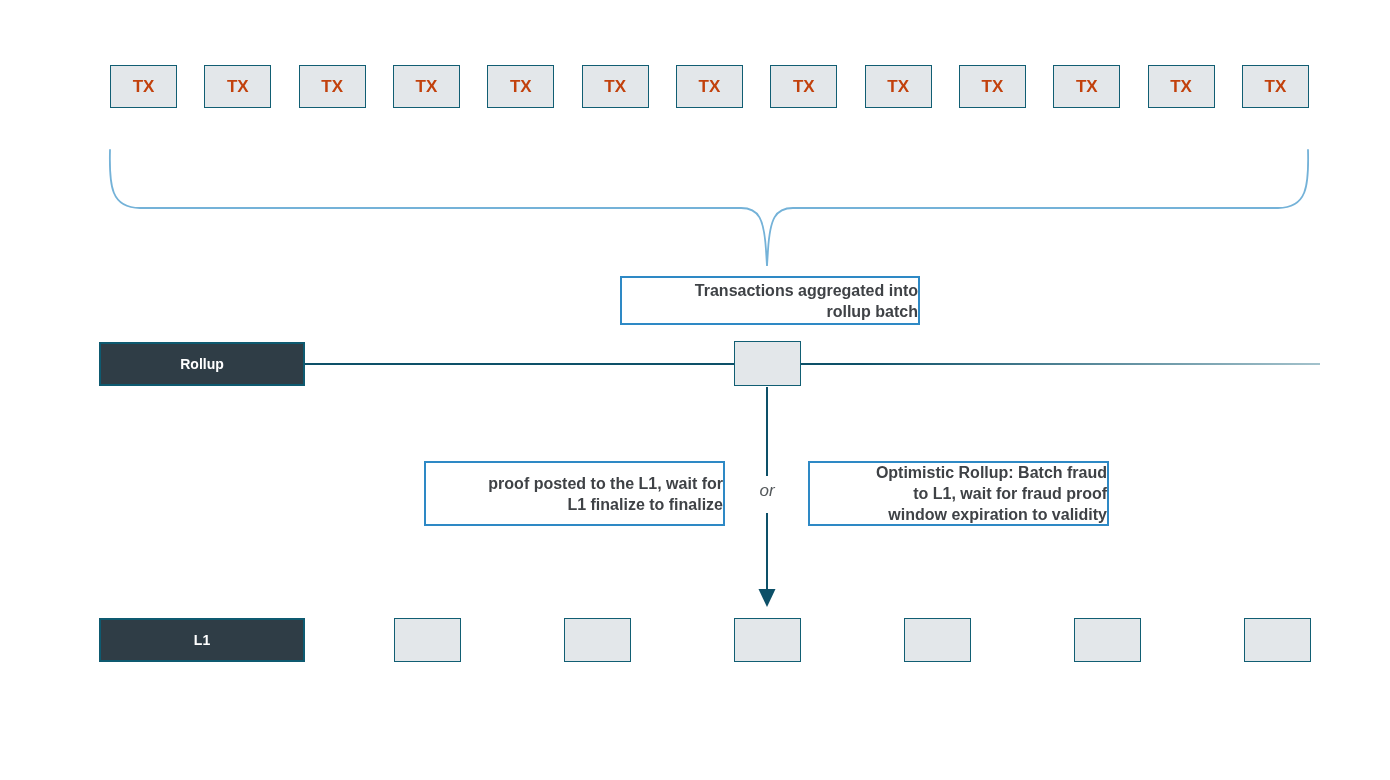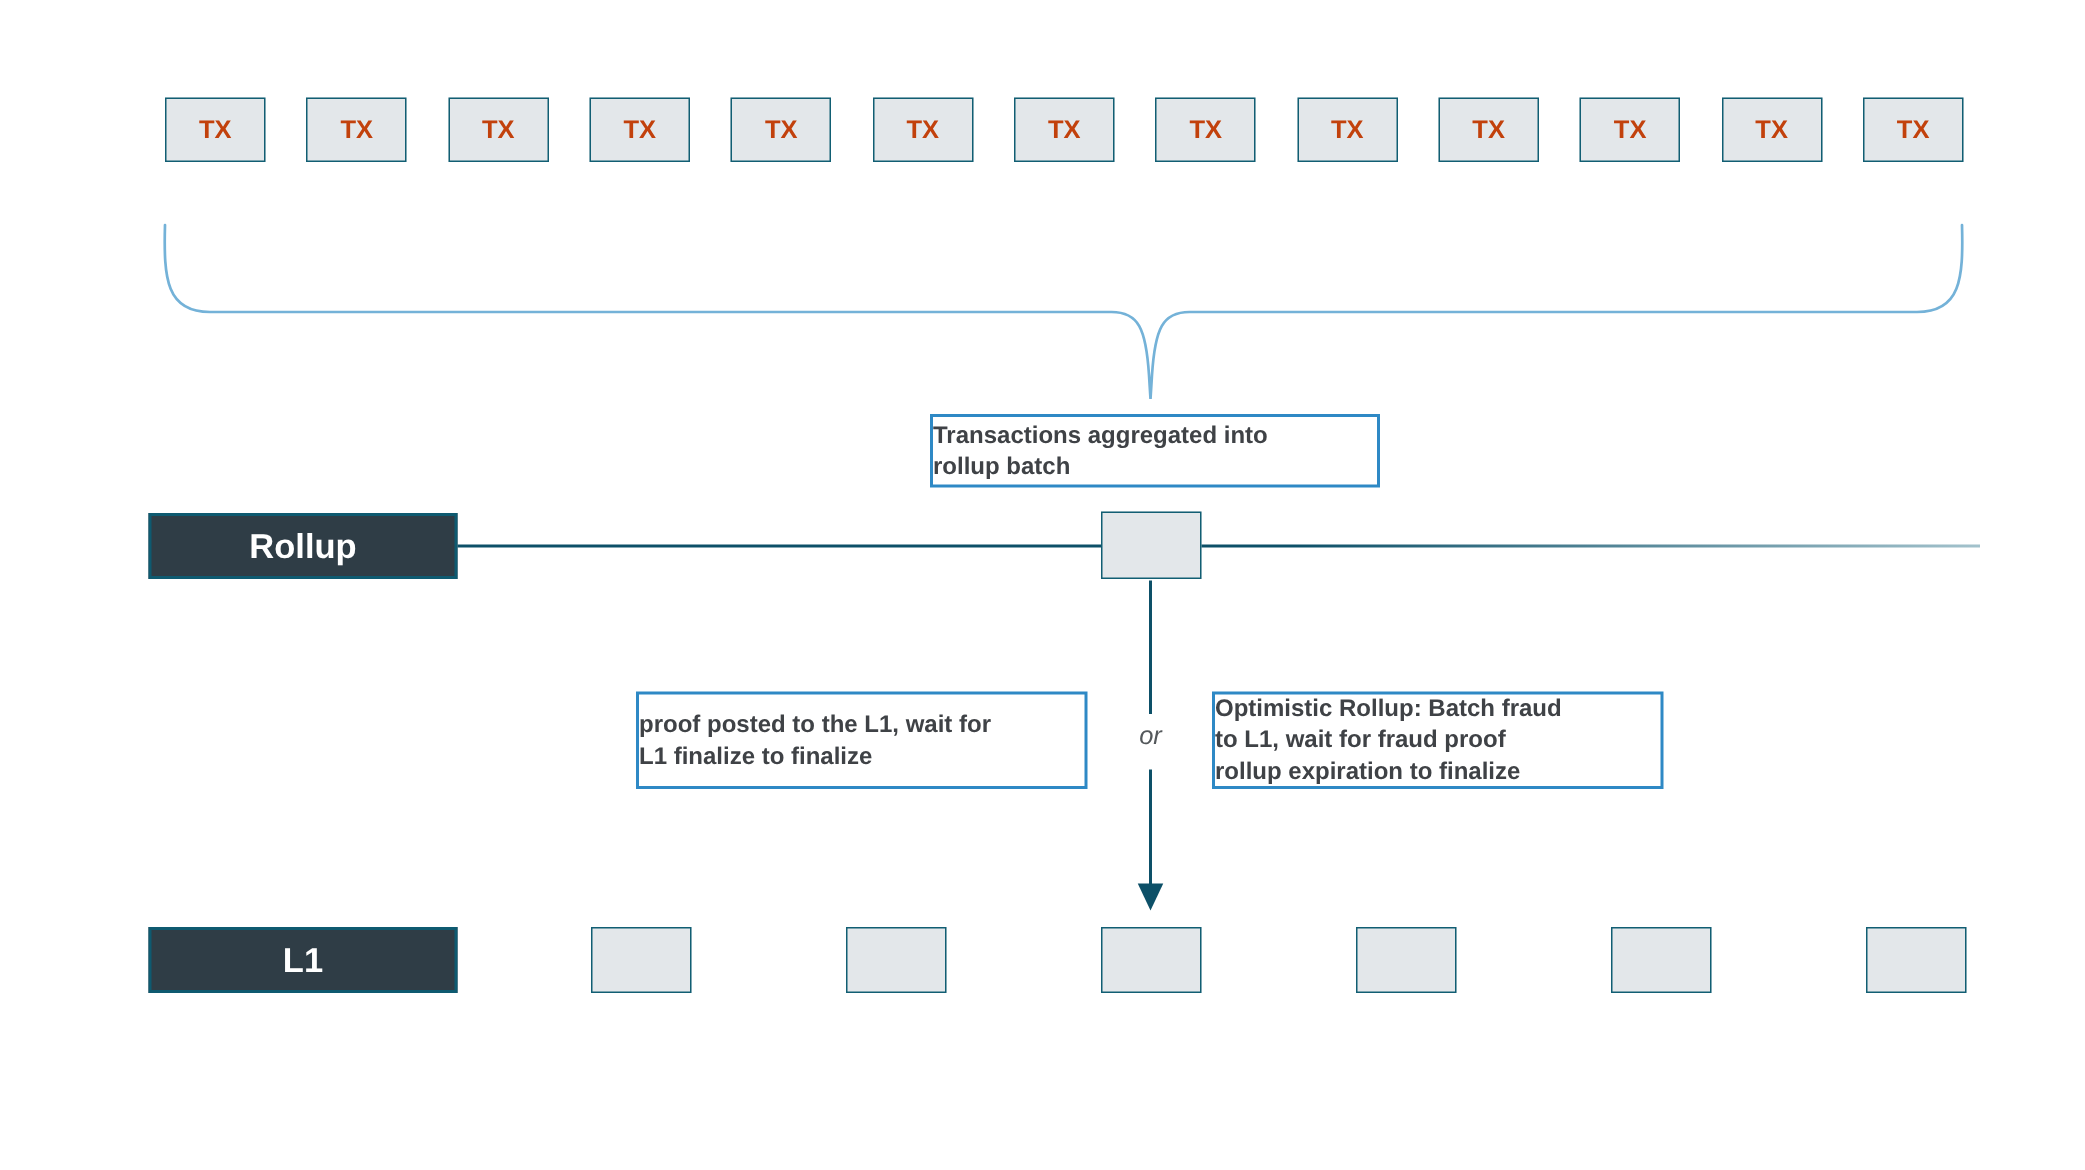--- a/index.html
+++ b/index.html
@@ -39,21 +39,21 @@
     display: flex;
     justify-content: space-between;
     z-index: 2;
   }
   .note-box {
     position: absolute;
     border: 2px solid #2e89c5;
     background: #ffffff;
     display: flex;
     flex-direction: column;
-    align-items: flex-start;
+    align-items: flex-end;
     justify-content: center;
     text-align: center;
     font-weight: bold;
     color: #3f4246;
     z-index: 3;
   }
   .note-box span { display: block; }
   .agg-label {
     left: 620px; top: 276px;
     width: 300px; height: 49px;
@@ -72,21 +72,21 @@
     position: absolute;
     left: 99px;
     width: 206px; height: 44px;
     background: #2f3d46;
     border: 2px solid #0e5a70;
     display: flex;
     align-items: center;
     justify-content: center;
     color: #ffffff;
     font-weight: bold;
-    font-size: 23px;
+    font-size: 14px;
     z-index: 2;
   }
   .rollup-bar { top: 342px; }
   .l1-bar { top: 618px; }
   .batch-block {
     position: absolute;
     left: 734px; top: 341px;
     height: 45px;
   }
   .l1-block { position: absolute; top: 618px; height: 44px; }
@@ -168,21 +168,21 @@
   <div class="note-box branch-note zk-note">
     <span>proof posted to the L1, wait for</span>
     <span>L1 finalize to finalize</span>
   </div>
 
   <div class="or-label">or</div>
 
   <div class="note-box branch-note op-note">
     <span>Optimistic Rollup: Batch fraud</span>
     <span>to L1, wait for fraud proof</span>
-    <span>rollup expiration to finalize</span>
+    <span>window expiration to validity</span>
   </div>
 
   <div class="lane-bar l1-bar">
     <span>L1</span>
   </div>
 
   <div class="block l1-block l1-block-0"></div>
   <div class="block l1-block l1-block-1"></div>
   <div class="block l1-block l1-block-2"></div>
   <div class="block l1-block l1-block-3"></div>

